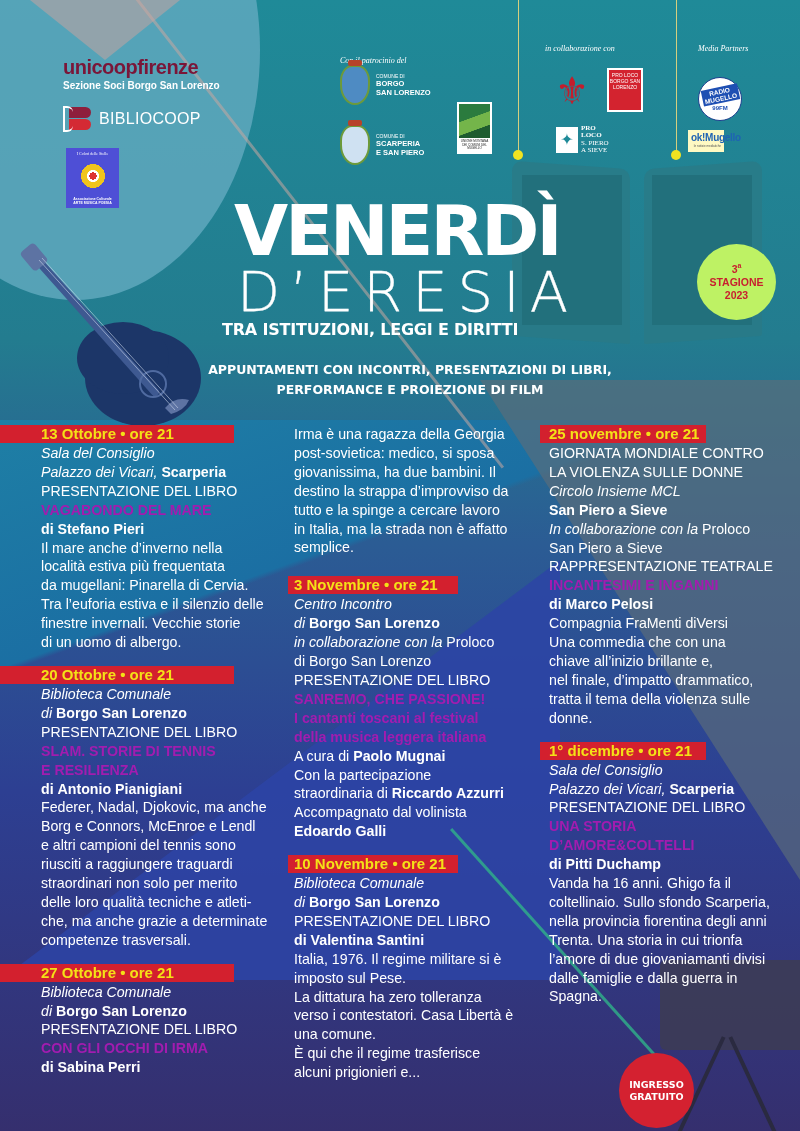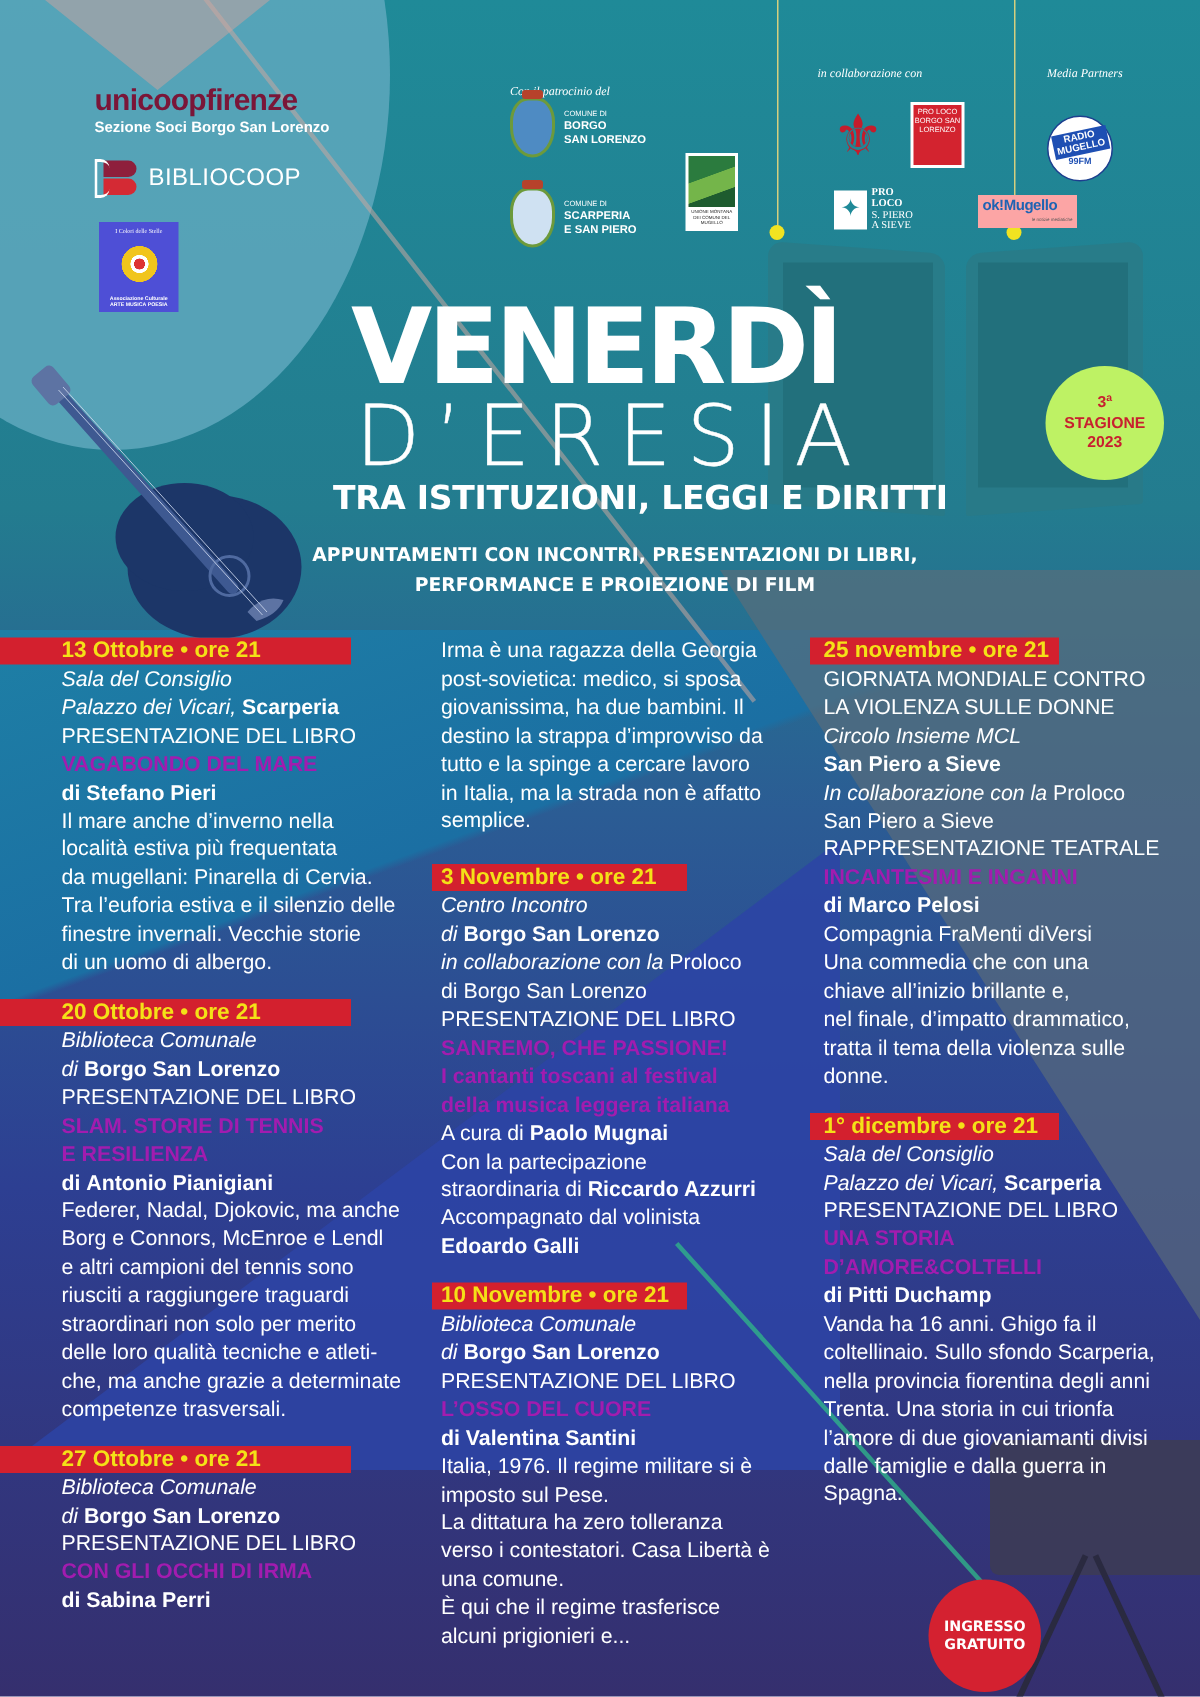--- a/index.html
+++ b/index.html
@@ -133,41 +133,41 @@
   .proloco-sp .t { font-family: "Liberation Serif", serif; font-size: 7px; color: #fff; line-height: 1.05; }
   .proloco-sp .t b { font-weight: 700; }
 
   .radio-mugello {
     position: absolute; left: 698px; top: 77px; width: 44px; height: 44px; border-radius: 50%; background: #fff;
     border: 1px solid #1d3f8f; display: flex; flex-direction: column; align-items: center; justify-content: center;
   }
   .radio-mugello .r { background: #1e4fb3; color: #fff; font-size: 6.5px; font-weight: 700; padding: 1px 2px; transform: rotate(-12deg); line-height: 1.1; text-align: center; }
   .radio-mugello .f { font-size: 6px; color: #1e4fb3; font-weight: 700; margin-top: 2px; }
   .okmugello {
-    position: absolute; left: 652px; top: 130px; width: 66px; height: 22px; background: #fca5a5; padding: 2px 3px;
+    position: absolute; left: 688px; top: 130px; width: 36px; height: 22px; background: #fef9c3; padding: 2px 3px;
   }
   .okmugello .t { font-size: 10px; font-weight: 700; color: #1f63b3; letter-spacing: -0.3px; line-height: 12px; }
   .okmugello .s { font-size: 3px; color: #555; text-align: right; }
 
   
   .guitar { position: absolute; left: 15px; top: 240px; width: 190px; height: 185px; }
 
   
   .title-main {
     position: absolute; left: 234px; top: 196px; font-family: "DejaVu Sans", sans-serif; font-weight: 700;
     font-size: 70px; letter-spacing: -3px; color: #fff; line-height: 1;
   }
   .title-sub {
     position: absolute; left: 237px; top: 264px; font-family: "DejaVu Sans", sans-serif; font-weight: 300;
     font-size: 56px; letter-spacing: 10px; color: #fff; line-height: 1;
     -webkit-text-stroke: 0.3px #fff;
   }
   .title-tagline {
     position: absolute; left: 222px; top: 320px; font-family: "DejaVu Sans", sans-serif; font-weight: 700;
-    font-size: 22px; color: #fff; letter-spacing: -0.2px;
+    font-size: 16px; color: #fff; letter-spacing: -0.2px;
   }
   .title-desc {
     position: absolute; left: 180px; top: 360px; width: 460px; text-align: center;
     font-family: "DejaVu Sans", sans-serif; font-weight: 700; font-size: 12.5px; line-height: 20px; color: #fff;
   }
   .season-badge {
     position: absolute; left: 697px; top: 244px; width: 79px; height: 76px; border-radius: 50%;
     background: #bef264; display: flex; flex-direction: column; align-items: center; justify-content: center;
     color: #c8202f; font-weight: 700; font-size: 10.5px; line-height: 1.25; text-align: center;
     font-family: Liberation Sans, sans-serif;
@@ -397,21 +397,20 @@
       <span class="line"><span>straordinaria di</span> <span class="b">Riccardo Azzurri</span></span>
       <span class="line">Accompagnato dal volinista</span>
       <span class="line b">Edoardo Galli</span>
     </div>
 
     <div class="event">
       <span class="date-bar">10 Novembre • ore 21</span>
       <span class="line it">Biblioteca Comunale</span>
       <span class="line"><span class="it">di</span> <span class="b">Borgo San Lorenzo</span></span>
       <span class="line">PRESENTAZIONE DEL LIBRO</span>
-      <span class="line y">L’OSSO DEL CUORE</span>
       <span class="line"><span class="b">di</span> <span class="b">Valentina Santini</span></span>
       <span class="line">Italia, 1976. Il regime militare si è</span>
       <span class="line">imposto sul Pese.</span>
       <span class="line">La dittatura ha zero tolleranza</span>
       <span class="line">verso i contestatori. Casa Libertà è</span>
       <span class="line">una comune.</span>
       <span class="line">È qui che il regime trasferisce</span>
       <span class="line">alcuni prigionieri e...</span>
     </div>
   </div>

